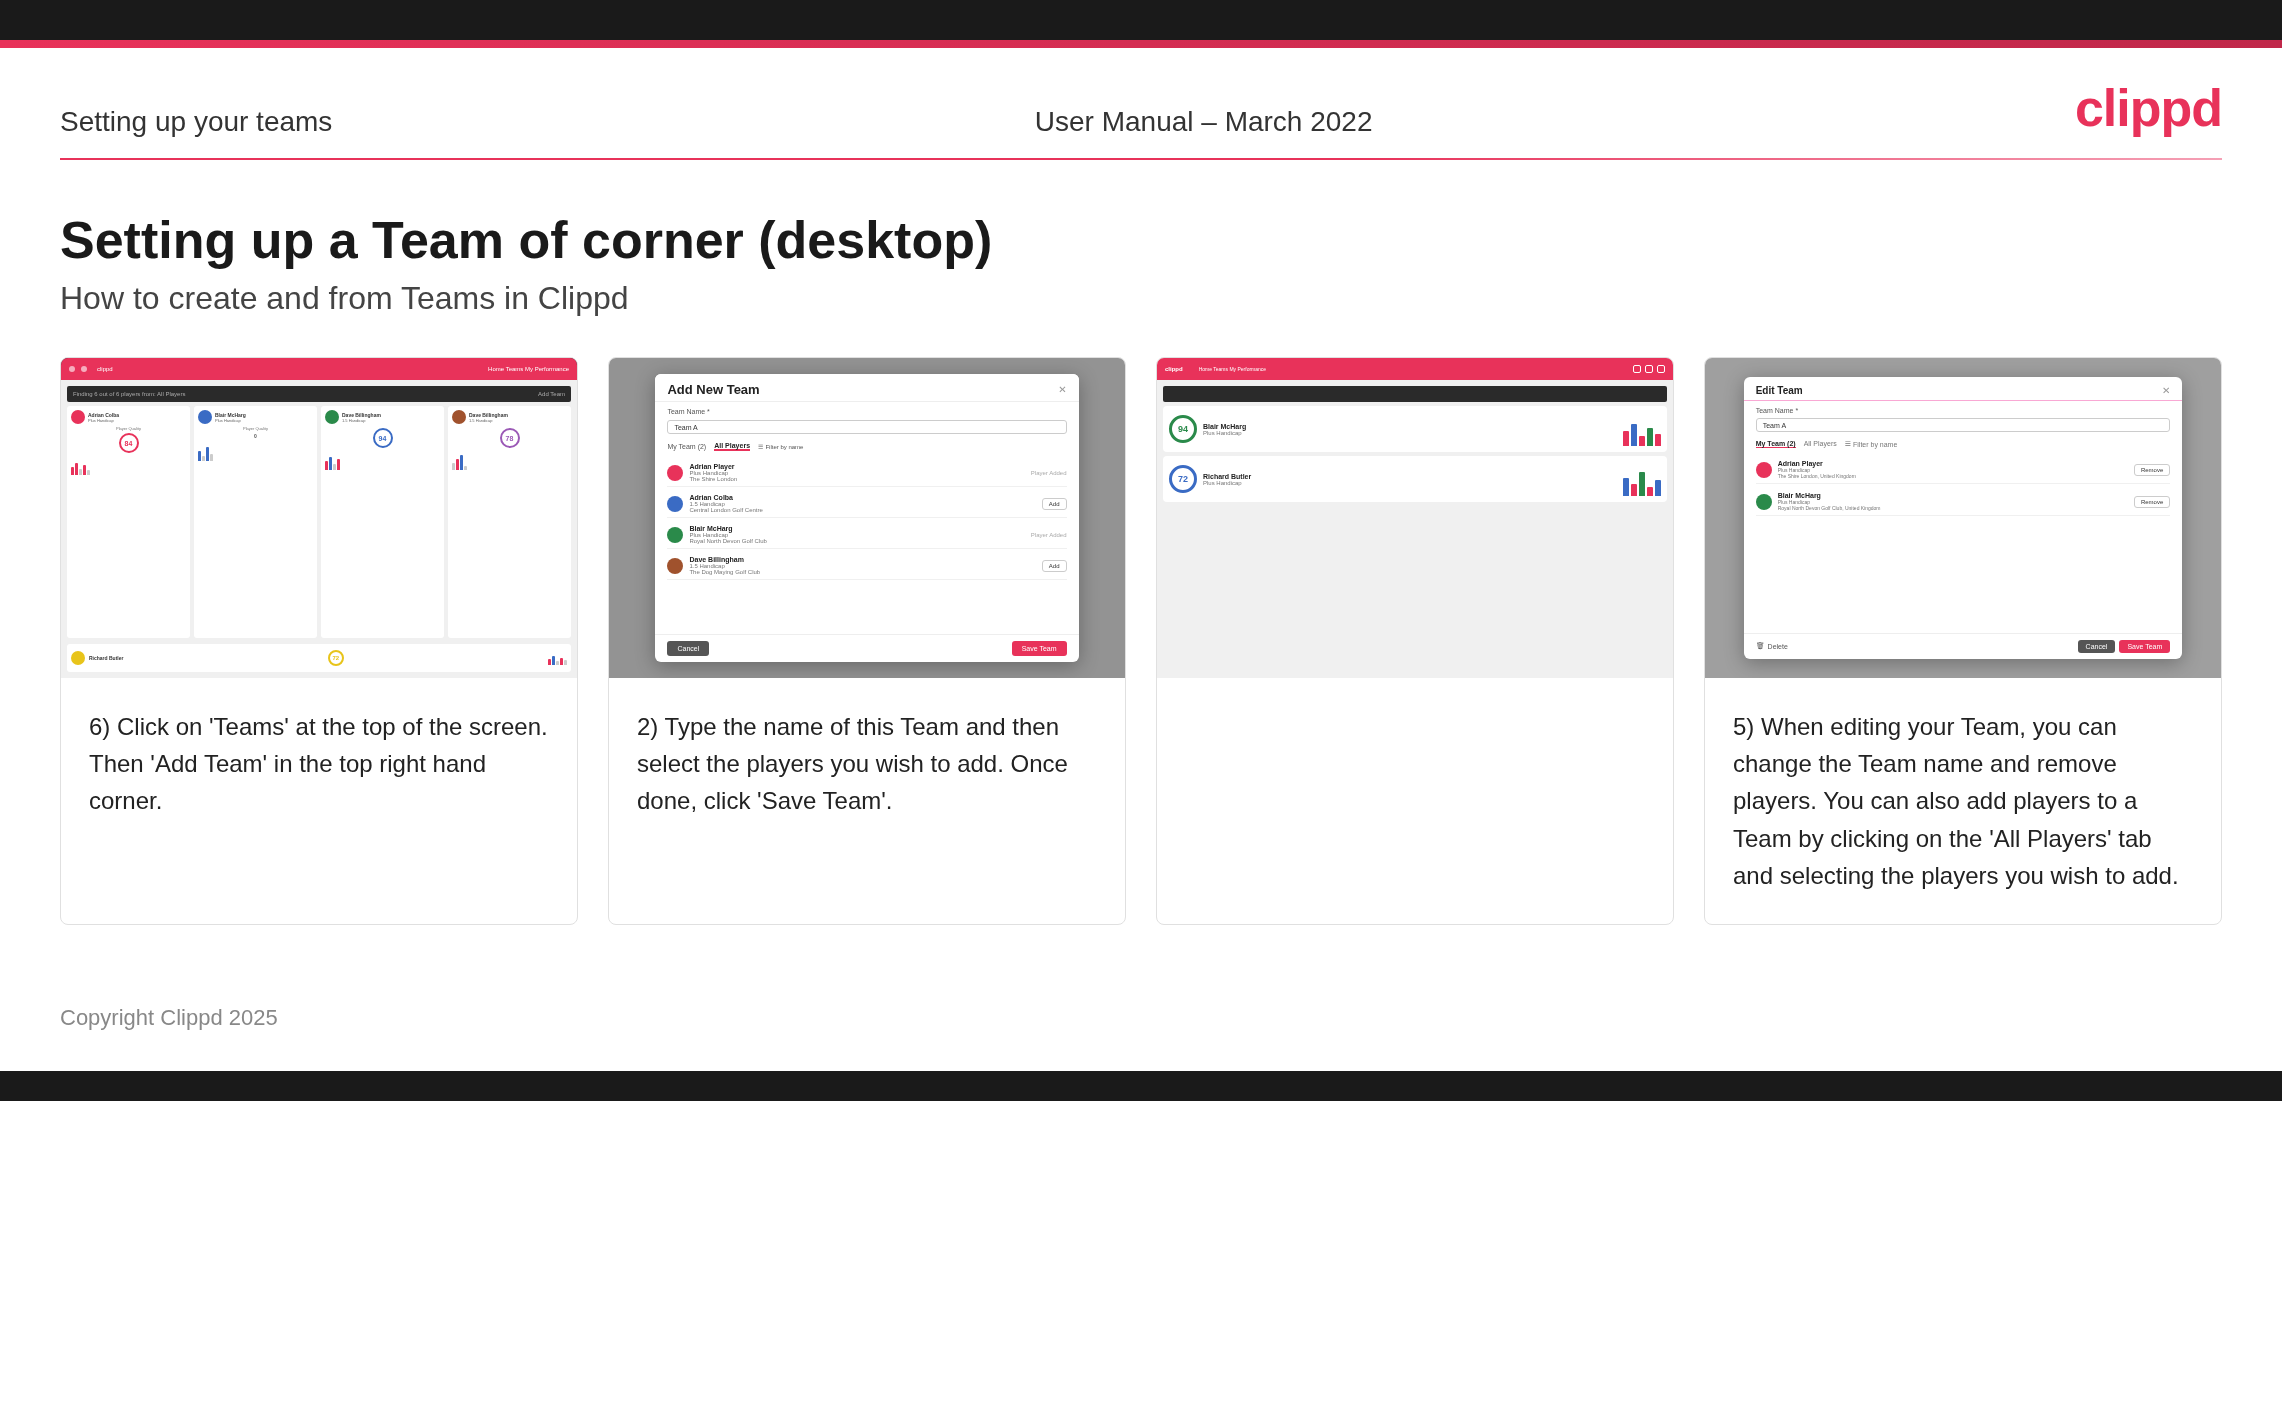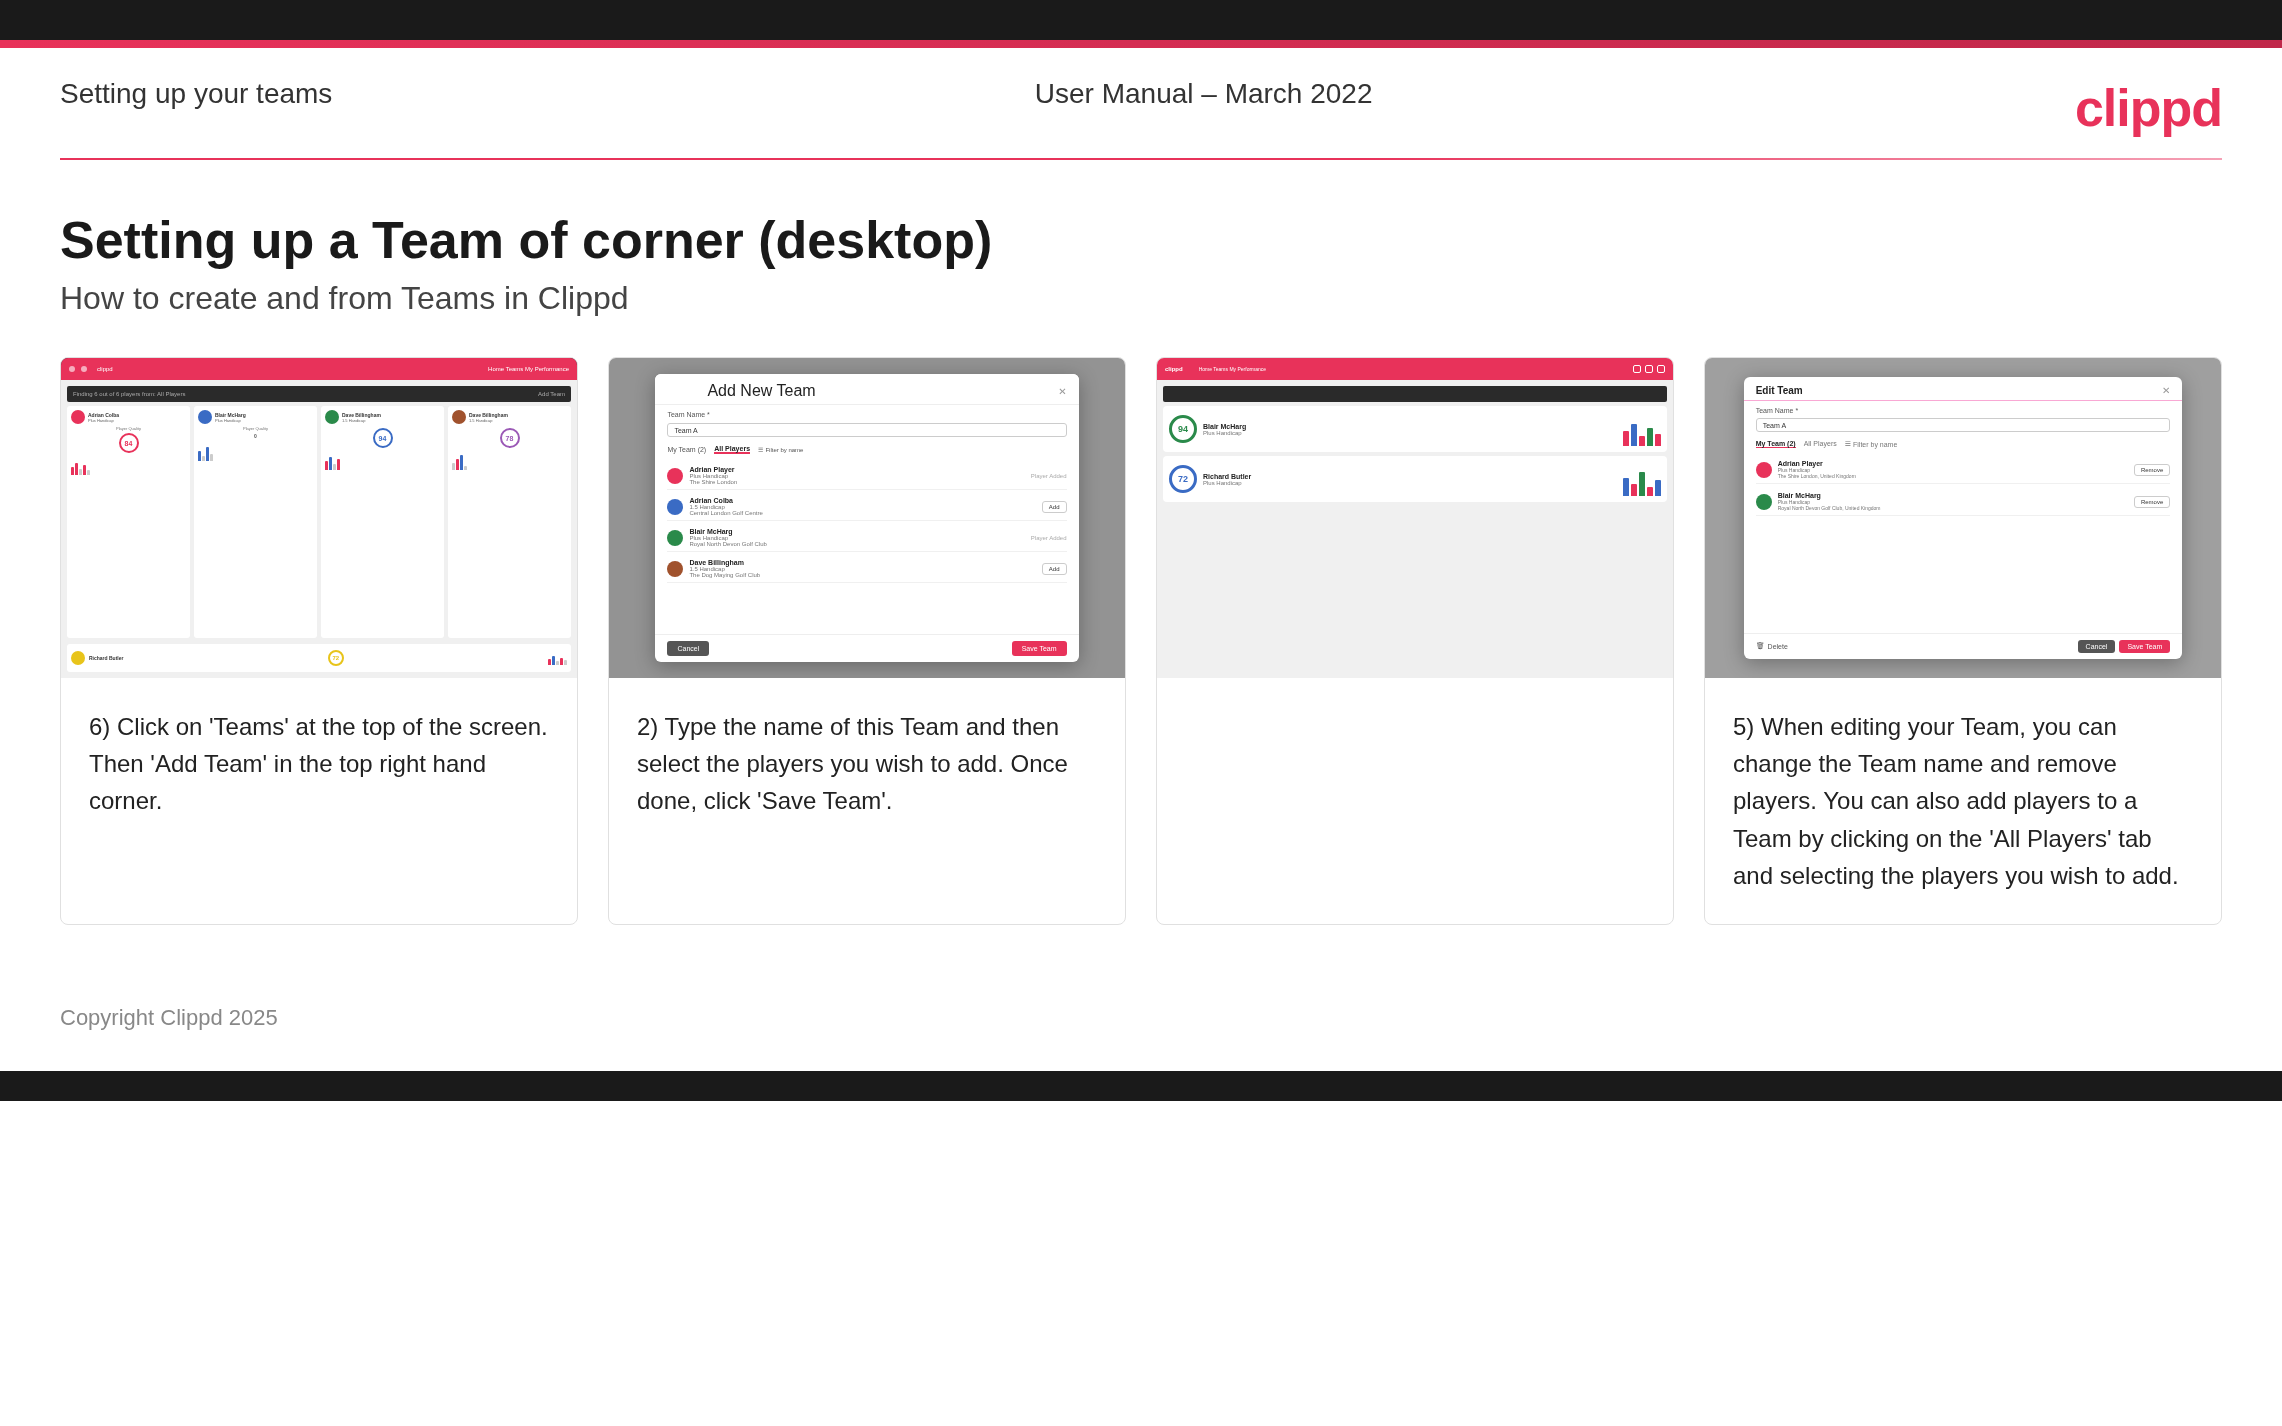--- a/index.html
+++ b/index.html
@@ -21,21 +21,21 @@
     
     .accent-bar {
       background: linear-gradient(to right, #e8325a, #c0284a);
       height: 8px;
       width: 100%;
     }
 
     
     .header {
       display: flex;
-      align-items: flex-start;
+      align-items: flex-end;
       justify-content: space-between;
       padding: 30px 60px 20px 60px;
     }
     .header-left {
       font-size: 28px;
       color: #333;
     }
     .header-center {
       font-size: 28px;
       color: #333;
@@ -229,21 +229,21 @@
       flex-direction: column;
     }
     .ss2-modal-header {
       background: #fff;
       padding: 8px 12px 4px;
       display: flex;
       justify-content: space-between;
       align-items: center;
       border-bottom: 1px solid #eee;
     }
-    .ss2-modal-title { font-size: 16px; font-weight: normal; color: #222; margin-left: 40px; }
+    .ss2-modal-title { font-size: 13px; font-weight: bold; color: #222; }
     .ss2-modal-close { font-size: 10px; color: #999; cursor: pointer; }
     .ss2-modal-body { padding: 6px 12px; flex: 1; display: flex; flex-direction: column; gap: 4px; }
     .ss2-label { font-size: 7px; color: #555; margin-bottom: 1px; }
     .ss2-input {
       border: 1px solid #ccc;
       border-radius: 3px;
       height: 14px;
       padding: 0 6px;
       font-size: 7px;
       color: #333;

